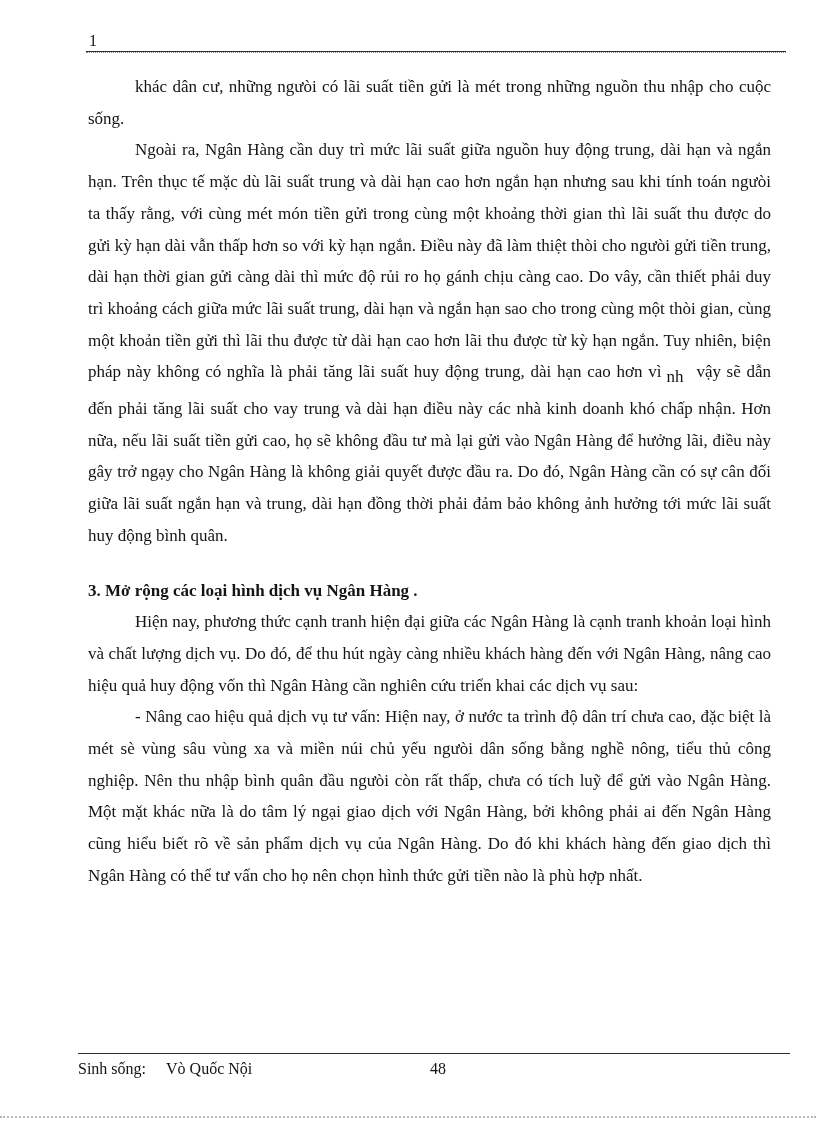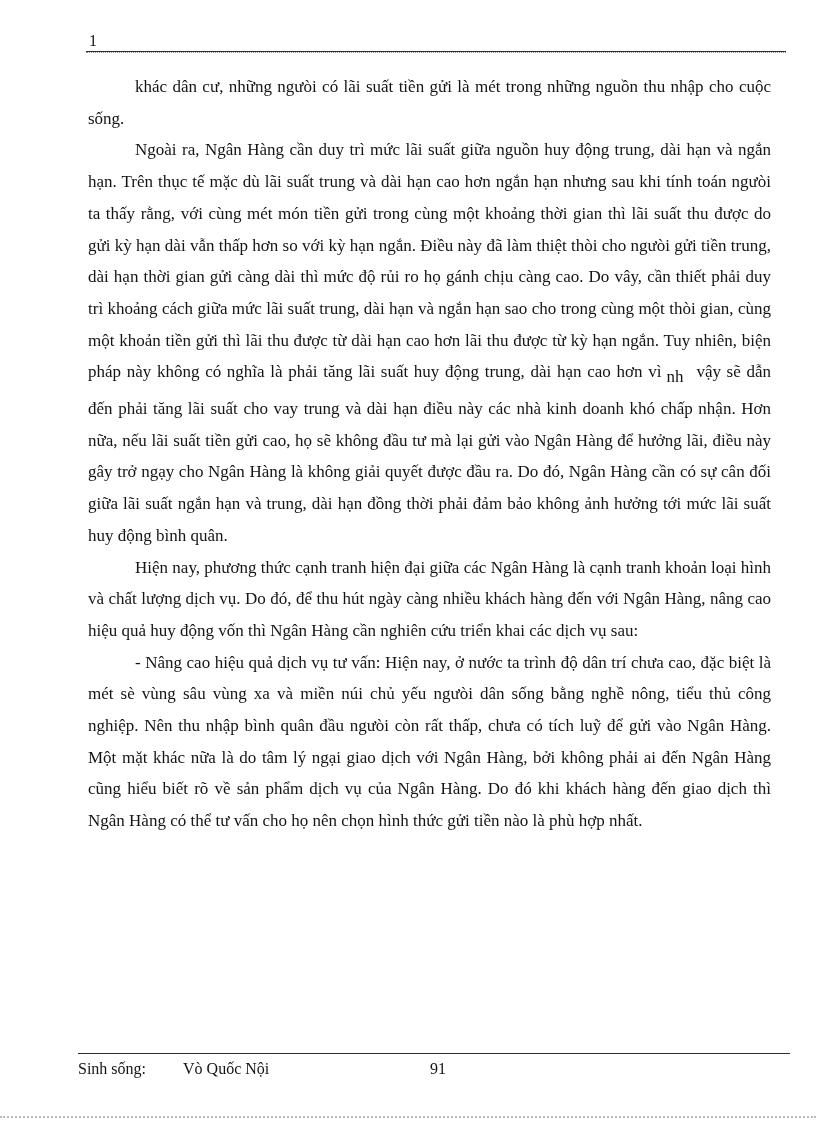--- a/index.html
+++ b/index.html
@@ -68,21 +68,21 @@
   .page-footer {
     position: absolute;
     left: 78px;
     top: 1053px;
     width: 712px;
     border-top: 1px solid #2f2f2f;
     padding-top: 5px;
     font-size: 16px;
     line-height: 20px;
   }
-  .footer-student-name { margin-left: 37px; }
+  .footer-student-name { margin-left: 20px; }
   .footer-page-number {
     position: absolute;
     left: 352px;
     top: 5px;
   }
 
   
   .bottom-dotted {
     position: absolute;
     left: 0;
@@ -100,26 +100,27 @@
   <div class="page-header">
     <span class="header-page-number">1</span>
     <div class="header-rule"></div>
   </div>
 
   <div class="content">
     <p>khác dân cư, những ngưòi có lãi suất tiền gửi là mét trong những nguồn thu nhập cho cuộc sống.</p>
 
     <p><span>Ngoài ra, Ngân Hàng cần duy trì mức lãi suất giữa nguồn huy động trung, dài hạn và ngắn hạn. Trên thục tế mặc dù lãi suất trung và dài hạn cao hơn ngắn hạn nhưng sau khi tính toán ngưòi ta thấy rằng, với cùng mét món tiền gửi trong cùng một khoảng thời gian thì lãi suất thu được do gửi kỳ hạn dài vẫn thấp hơn so với kỳ hạn ngắn. Điều này đã làm thiệt thòi cho ngưòi gửi tiền trung, dài hạn thời gian gửi càng dài thì mức độ rủi ro họ gánh chịu càng cao. Do vây, cần thiết phải duy trì khoảng cách giữa mức lãi suất trung, dài hạn và ngắn hạn sao cho trong cùng một thòi gian, cùng một khoản tiền gửi thì lãi thu được từ dài hạn cao hơn lãi thu được từ kỳ hạn ngắn. Tuy nhiên, biện pháp này không có nghĩa là phải tăng lãi suất huy động trung, dài hạn cao hơn vì</span><span class="sub-frag">nh</span><span>vậy sẽ dẫn đến phải tăng lãi suất cho vay trung và dài hạn điều này các nhà kinh doanh khó chấp nhận. Hơn nữa, nếu lãi suất tiền gửi cao, họ sẽ không đầu tư mà lại gửi vào Ngân Hàng để hưởng lãi, điều này gây trở ngạy cho Ngân Hàng là không giải quyết được đầu ra. Do đó, Ngân Hàng cần có sự cân đối giữa lãi suất ngắn hạn và trung, dài hạn đồng thời phải đảm bảo không ảnh hưởng tới mức lãi suất huy động bình quân.</span></p>
 
+    <h2 class="section-heading">3. Mở rộng các loại hình dịch vụ Ngân Hàng .</h2>
 
     <p>Hiện nay, phương thức cạnh tranh hiện đại giữa các Ngân Hàng là cạnh tranh khoản loại hình và chất lượng dịch vụ. Do đó, để thu hút ngày càng nhiều khách hàng đến với Ngân Hàng, nâng cao hiệu quả huy động vốn thì Ngân Hàng cần nghiên cứu triển khai các dịch vụ sau:</p>
 
     <p>- Nâng cao hiệu quả dịch vụ tư vấn: Hiện nay, ở nước ta trình độ dân trí chưa cao, đặc biệt là mét sè vùng sâu vùng xa và miền núi chủ yếu ngưòi dân sống bằng nghề nông, tiểu thủ công nghiệp. Nên thu nhập bình quân đầu ngưòi còn rất thấp, chưa có tích luỹ để gửi vào Ngân Hàng. Một mặt khác nữa là do tâm lý ngại giao dịch với Ngân Hàng, bởi không phải ai đến Ngân Hàng cũng hiểu biết rõ về sản phẩm dịch vụ của Ngân Hàng. Do đó khi khách hàng đến giao dịch thì Ngân Hàng có thể tư vấn cho họ nên chọn hình thức gửi tiền nào là phù hợp nhất.</p>
   </div>
 
   <div class="page-footer">
     <span>Sinh sống:</span><span class="footer-student-name">Vò Quốc Nội</span>
-    <span class="footer-page-number">91</span>
+    <span class="footer-page-number">48</span>
   </div>
 
   <div class="bottom-dotted"></div>
 
 </div>
 
 </body></html>

